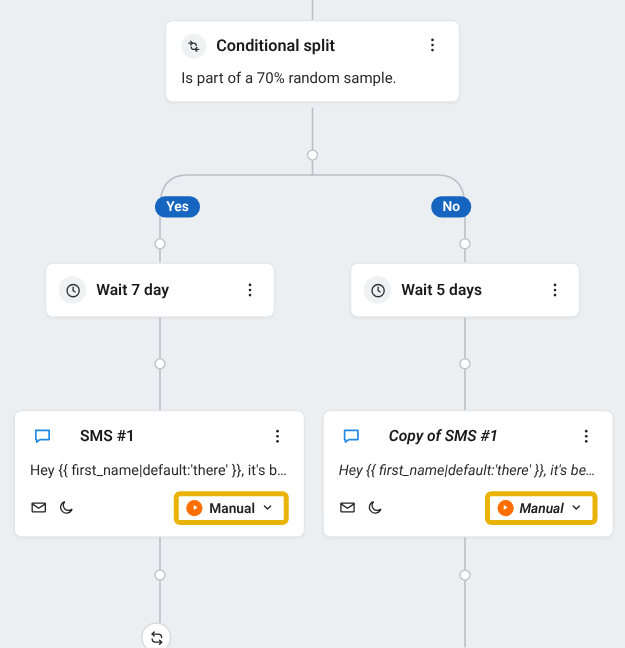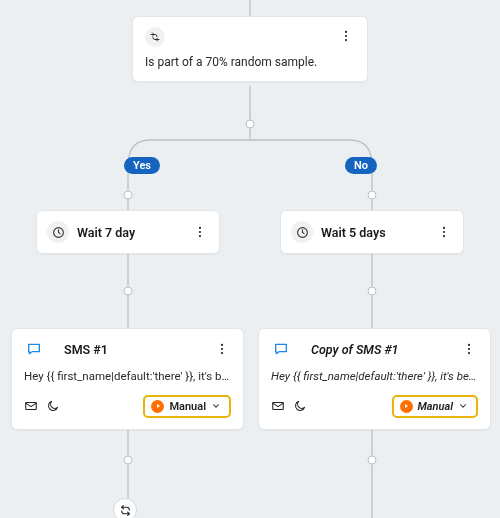--- a/index.html
+++ b/index.html
@@ -146,21 +146,21 @@
   .sms-footer .mini-icons {
     display: flex;
     gap: 8px;
     flex: 1 1 auto;
     color: #333;
   }
   .mode-btn {
     display: flex;
     align-items: center;
     gap: 5px;
-    border: 2px solid #eab308;
+    border: 4px solid #eab308;
     border-radius: 5px;
     padding: 3px 8px 3px 6px;
     font-size: 11px;
     font-weight: 600;
     cursor: pointer;
     background: #fff;
     color: #222;
   }
   .mode-dot {
     width: 13px; height: 13px;
@@ -227,20 +227,21 @@
 <div class="card cond-card">
   <div class="cond-header">
     <span class="cond-icon-wrap">
       <svg class="svg-ico" width="12" height="12" viewBox="0 0 24 24" fill="none" stroke="#333" stroke-width="2" stroke-linecap="round" stroke-linejoin="round">
         <path d="M7 4l3 3-3 3"></path>
           <path d="M17 20l-3-3 3-3"></path>
         <path d="M4 7h8a4 4 0 0 1 4 4v0"></path>
           <path d="M20 17h-8a4 4 0 0 1-4-4v0"></path>
       </svg>
     </span>
+    <span class="cond-title">Conditional split</span>
     <span class="more-btn">
       <svg class="svg-ico" width="14" height="14" viewBox="0 0 24 24" fill="#222">
           <circle cx="12" cy="5" r="1.8"></circle>
           <circle cx="12" cy="12" r="1.8"></circle>
           <circle cx="12" cy="19" r="1.8"></circle>
         </svg>
     </span>
   </div>
   <div class="cond-desc">Is part of a 70% random sample.</div>
 </div>

